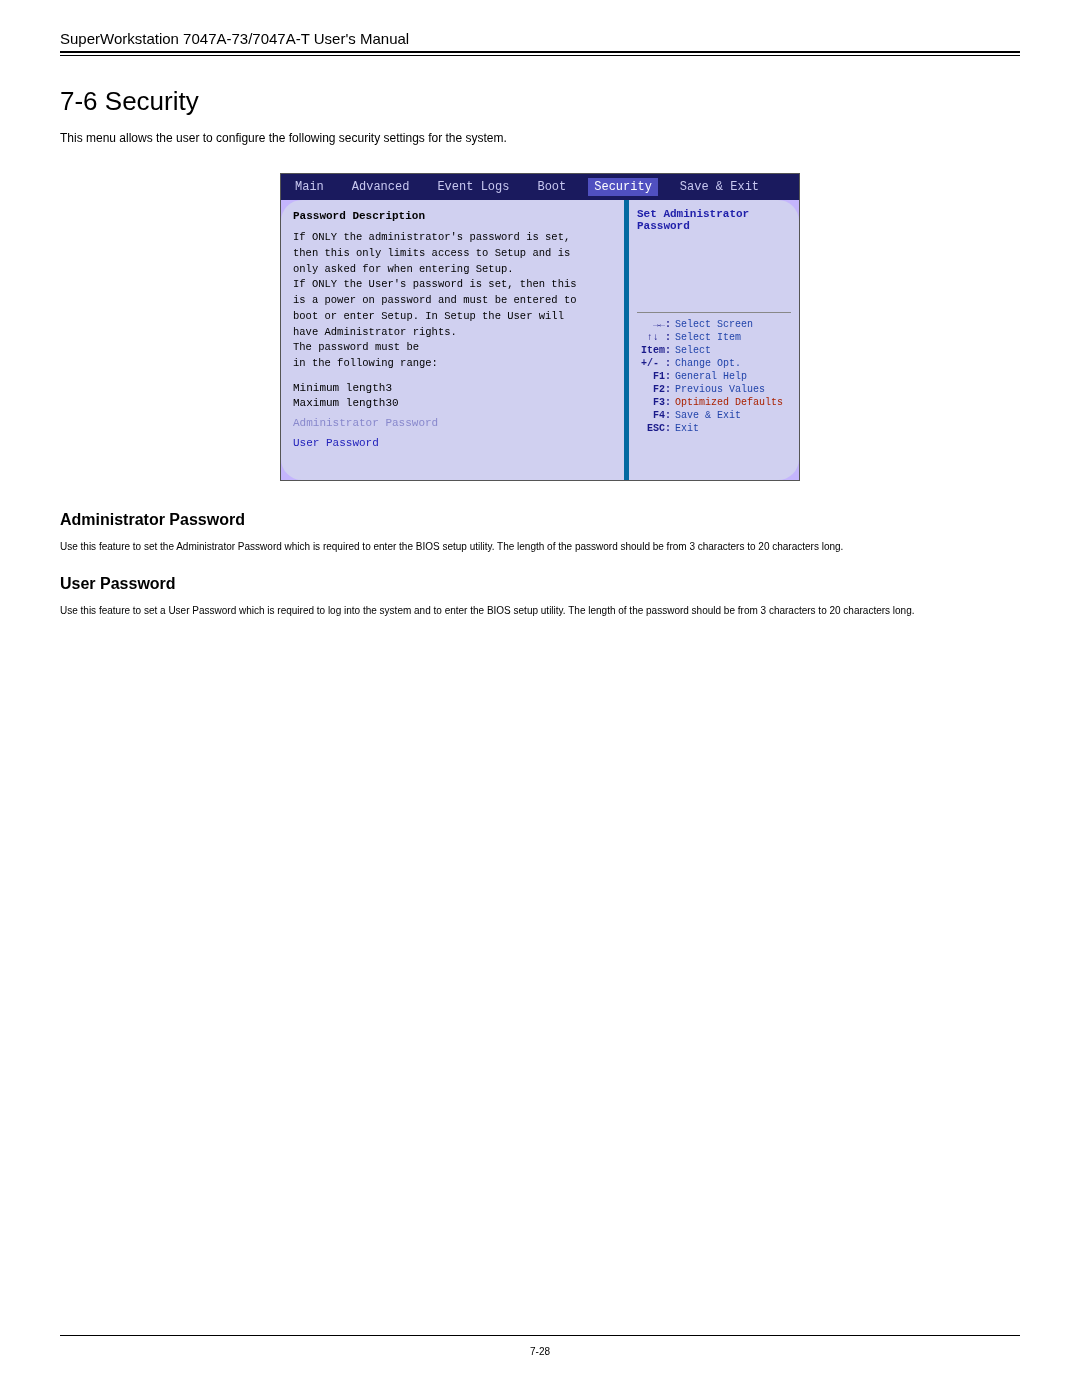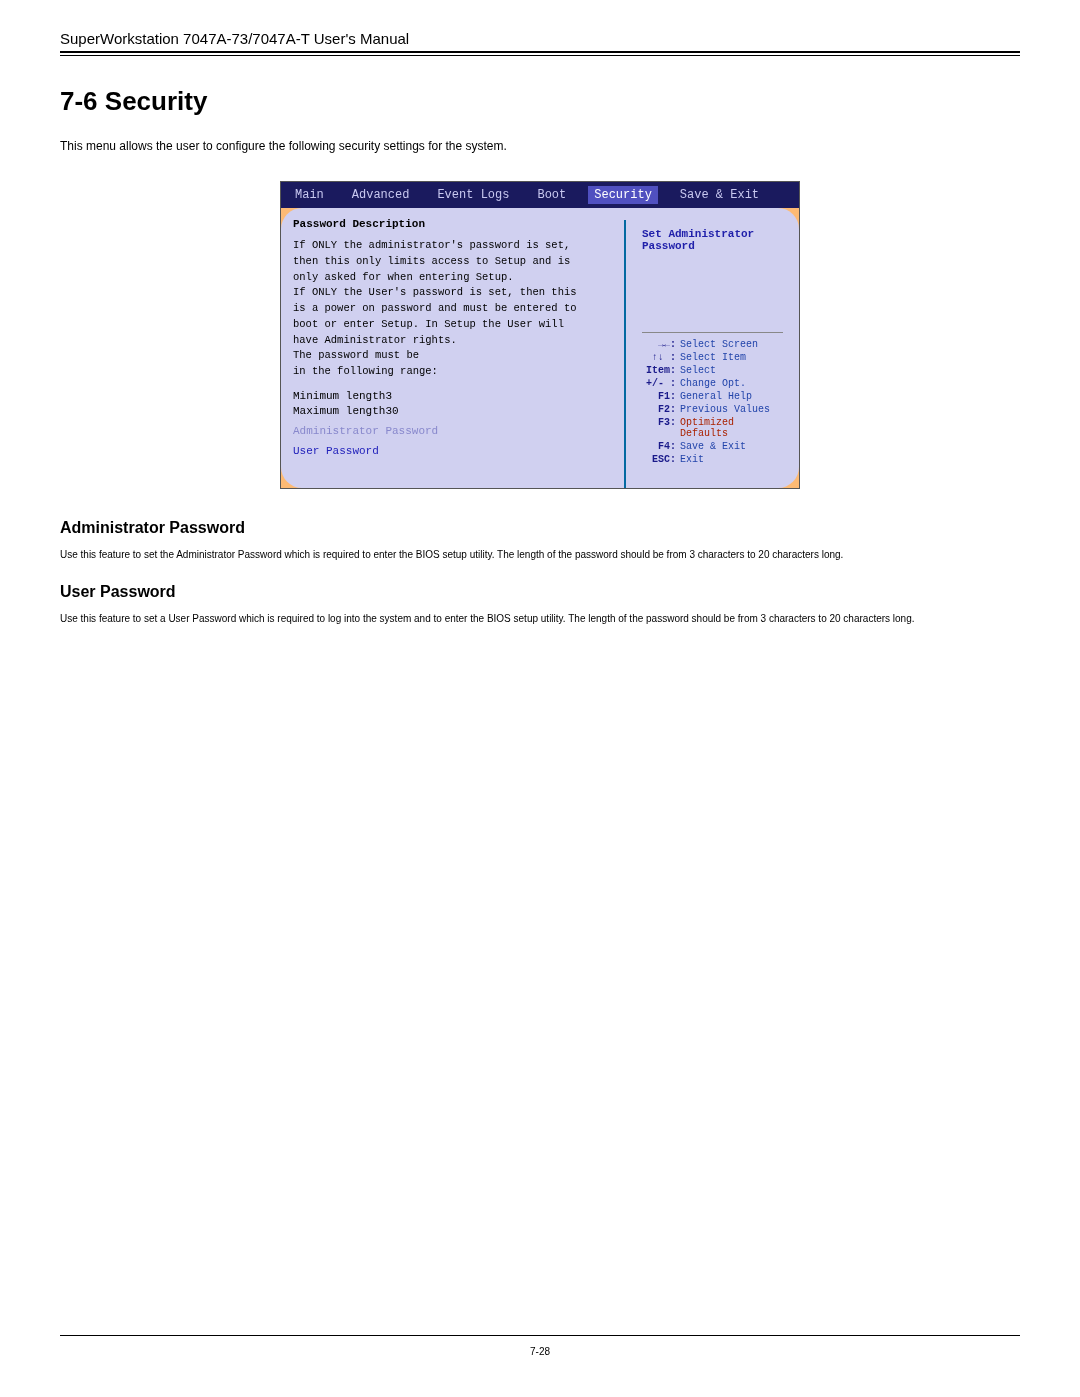--- a/index.html
+++ b/index.html
@@ -21,35 +21,35 @@
       border-top: 2px solid #000;
       margin-bottom: 2px;
     }
     .header-rule2 {
       border: none;
       border-top: 1px solid #000;
       margin-bottom: 30px;
     }
     .section-title {
       font-size: 26px;
-      font-weight: bold;
-      margin-bottom: 20px;
+      font-weight: normal;
+      margin-bottom: 12px;
     }
     .intro-text {
       font-size: 12px;
       line-height: 1.6;
       margin-bottom: 25px;
       text-align: justify;
     }
     
     .bios-container {
       width: 520px;
       margin: 0 auto 30px auto;
       border: 1px solid #555;
-      background: #fdba74;
+      background: #c4b5fd;
       font-family: 'Courier New', monospace;
     }
     .bios-menubar {
       display: flex;
       background: #1a1a5e;
       padding: 4px 8px;
       gap: 16px;
     }
     .bios-menu-item {
       color: #c8c8f0;
@@ -68,25 +68,24 @@
       border-radius: 21px;
     }
     .bios-left {
       flex: 1;
       padding: 10px 12px;
       font-size: 11px;
       color: #000;
     }
     .bios-right {
       width: 175px;
-      padding: 8px 16px;
-      font-size: 10px;
-      color: #000;
-      border-left: 2px solid #0369a1;
-      margin-top: 12px;
+      padding: 8px 8px;
+      font-size: 10px;
+      color: #000;
+      border-left: 5px solid #0369a1;
     }
     .bios-section-title {
       font-weight: bold;
       font-size: 11px;
       margin-bottom: 8px;
       color: #000;
     }
     .bios-desc-text {
       font-size: 10.5px;
       line-height: 1.5;

